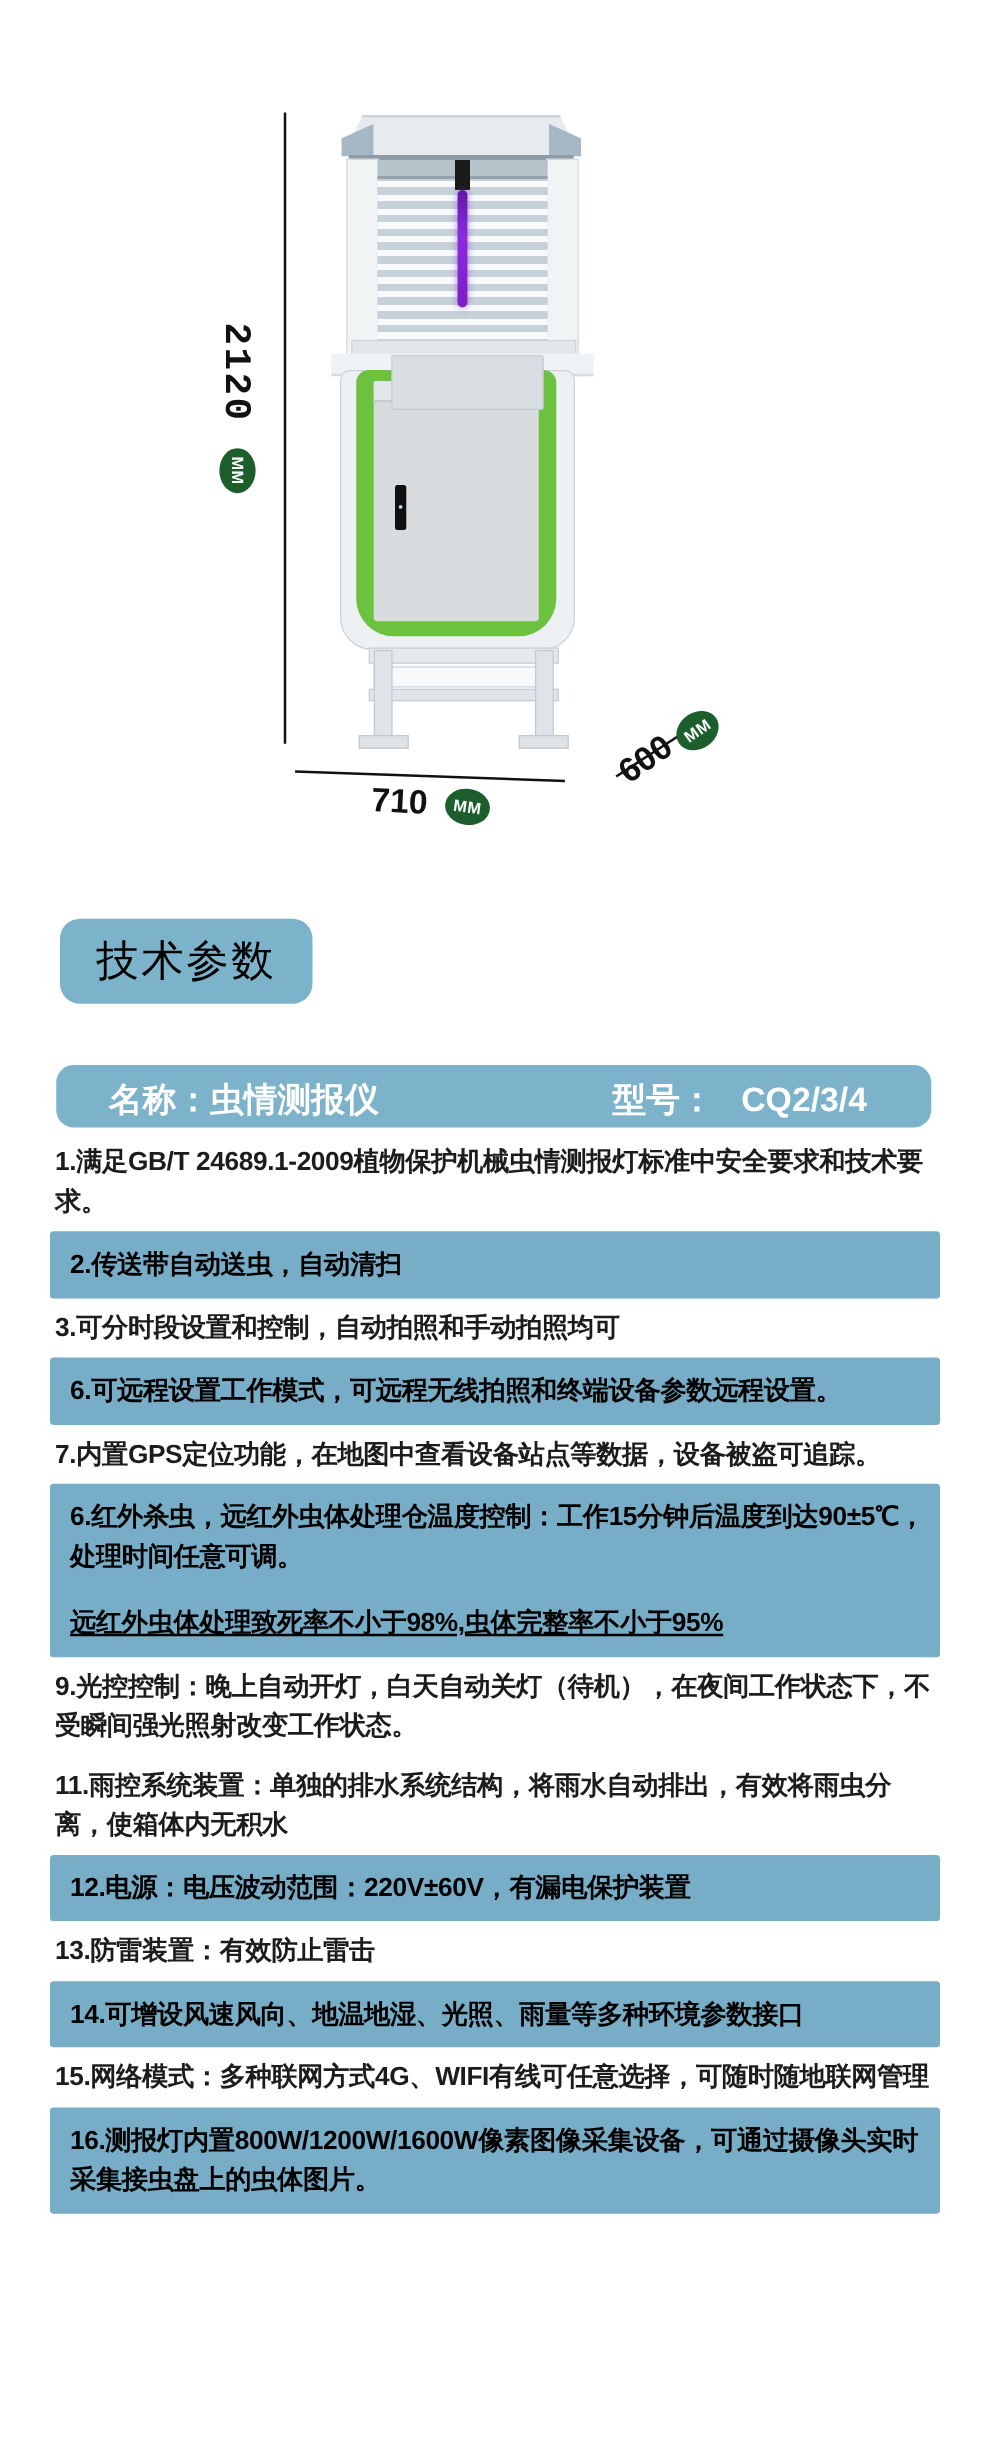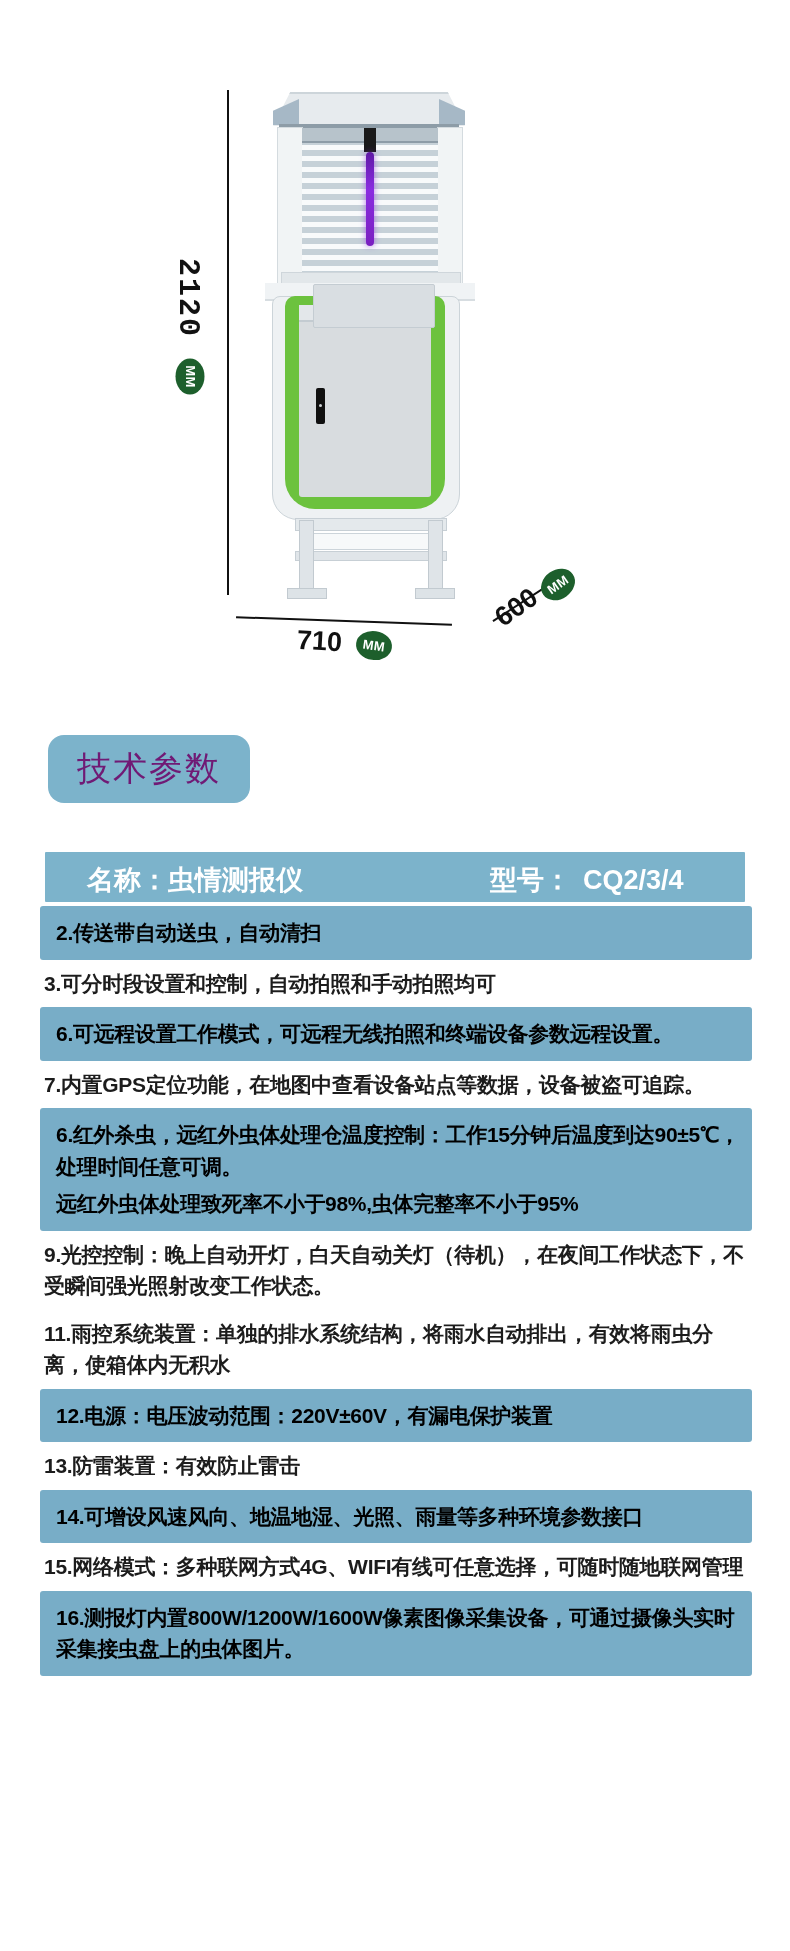--- a/index.html
+++ b/index.html
@@ -66,36 +66,36 @@
   .leg{position:absolute;top:520px;width:13px;height:68px;background:#dfe4e8;border:1px solid #c2cad0;}
   .leg.left{left:299px;}
   .leg.right{left:428px;}
   .foot{position:absolute;top:588px;width:38px;height:9px;background:#dde3e7;border:1px solid #c2cad0;}
   .foot.left{left:287px;}
   .foot.right{left:415px;}
 
   
   .title-box{
     position:absolute;left:48px;top:735px;width:202px;height:68px;border-radius:16px;
-    background:var(--accent-blue,#7cb3cb);color:#701a75;font-size:34px;
+    background:var(--accent-blue,#7cb3cb);color:#000000;font-size:34px;
     display:flex;align-items:center;justify-content:center;letter-spacing:2px;
   }
   .spec-header{
-    position:absolute;left:45px;top:852px;width:700px;height:50px;border-radius:1px;
+    position:absolute;left:45px;top:852px;width:700px;height:50px;border-radius:14px;
     background:var(--accent-blue,#7cb3cb);color:#fff;font-weight:bold;font-size:27px;
   }
   .spec-header .name{position:absolute;left:42px;top:10px;}
   .spec-header .model{position:absolute;left:445px;top:10px;}
-  .spec-header .model-value{margin-left:12px;}
+  .spec-header .model-value{margin-left:22px;}
   #spec-rows{position:absolute;left:40px;top:906px;width:712px;}
   .spec-row{font-size:21px;line-height:1.5;letter-spacing:-0.3px;}
   .spec-row.white{color:var(--text-dark,#1c1c1c);background:#fff;padding:8px 6px 8px 4px;font-weight:bold;}
   .spec-row.blue{color:#000000;background:var(--row-blue,#78adc7);padding:11px 10px 11px 16px;border-radius:3px;font-weight:bold;}
   .spec-row p{margin:0;}
-  .spec-row p + p{margin-top:6px;}
+  .spec-row p + p{margin-top:22px;text-decoration:underline;}
 </style>
 </head>
 <body>
 
 <div class="figure-wrap">
 
   <div>
     <div class="roof"></div>
     <div class="roof-cap left"></div>
     <div class="roof-cap right"></div>
@@ -142,20 +142,23 @@
 </div>
 
 <div class="spec-header">
   <span class="name">名称：虫情测报仪</span>
   <span class="model">
     <span>型号：</span><span class="model-value">CQ2/3/4</span>
   </span>
 </div>
 
 <div id="spec-rows">
+    <div class="spec-row white">
+      <p>1.满足GB/T 24689.1-2009植物保护机械虫情测报灯标准中安全要求和技术要求。</p>
+    </div>
     <div class="spec-row blue">
       <p>2.传送带自动送虫，自动清扫</p>
     </div>
     <div class="spec-row white">
       <p>3.可分时段设置和控制，自动拍照和手动拍照均可</p>
     </div>
     <div class="spec-row blue">
       <p>6.可远程设置工作模式，可远程无线拍照和终端设备参数远程设置。</p>
     </div>
     <div class="spec-row white">

